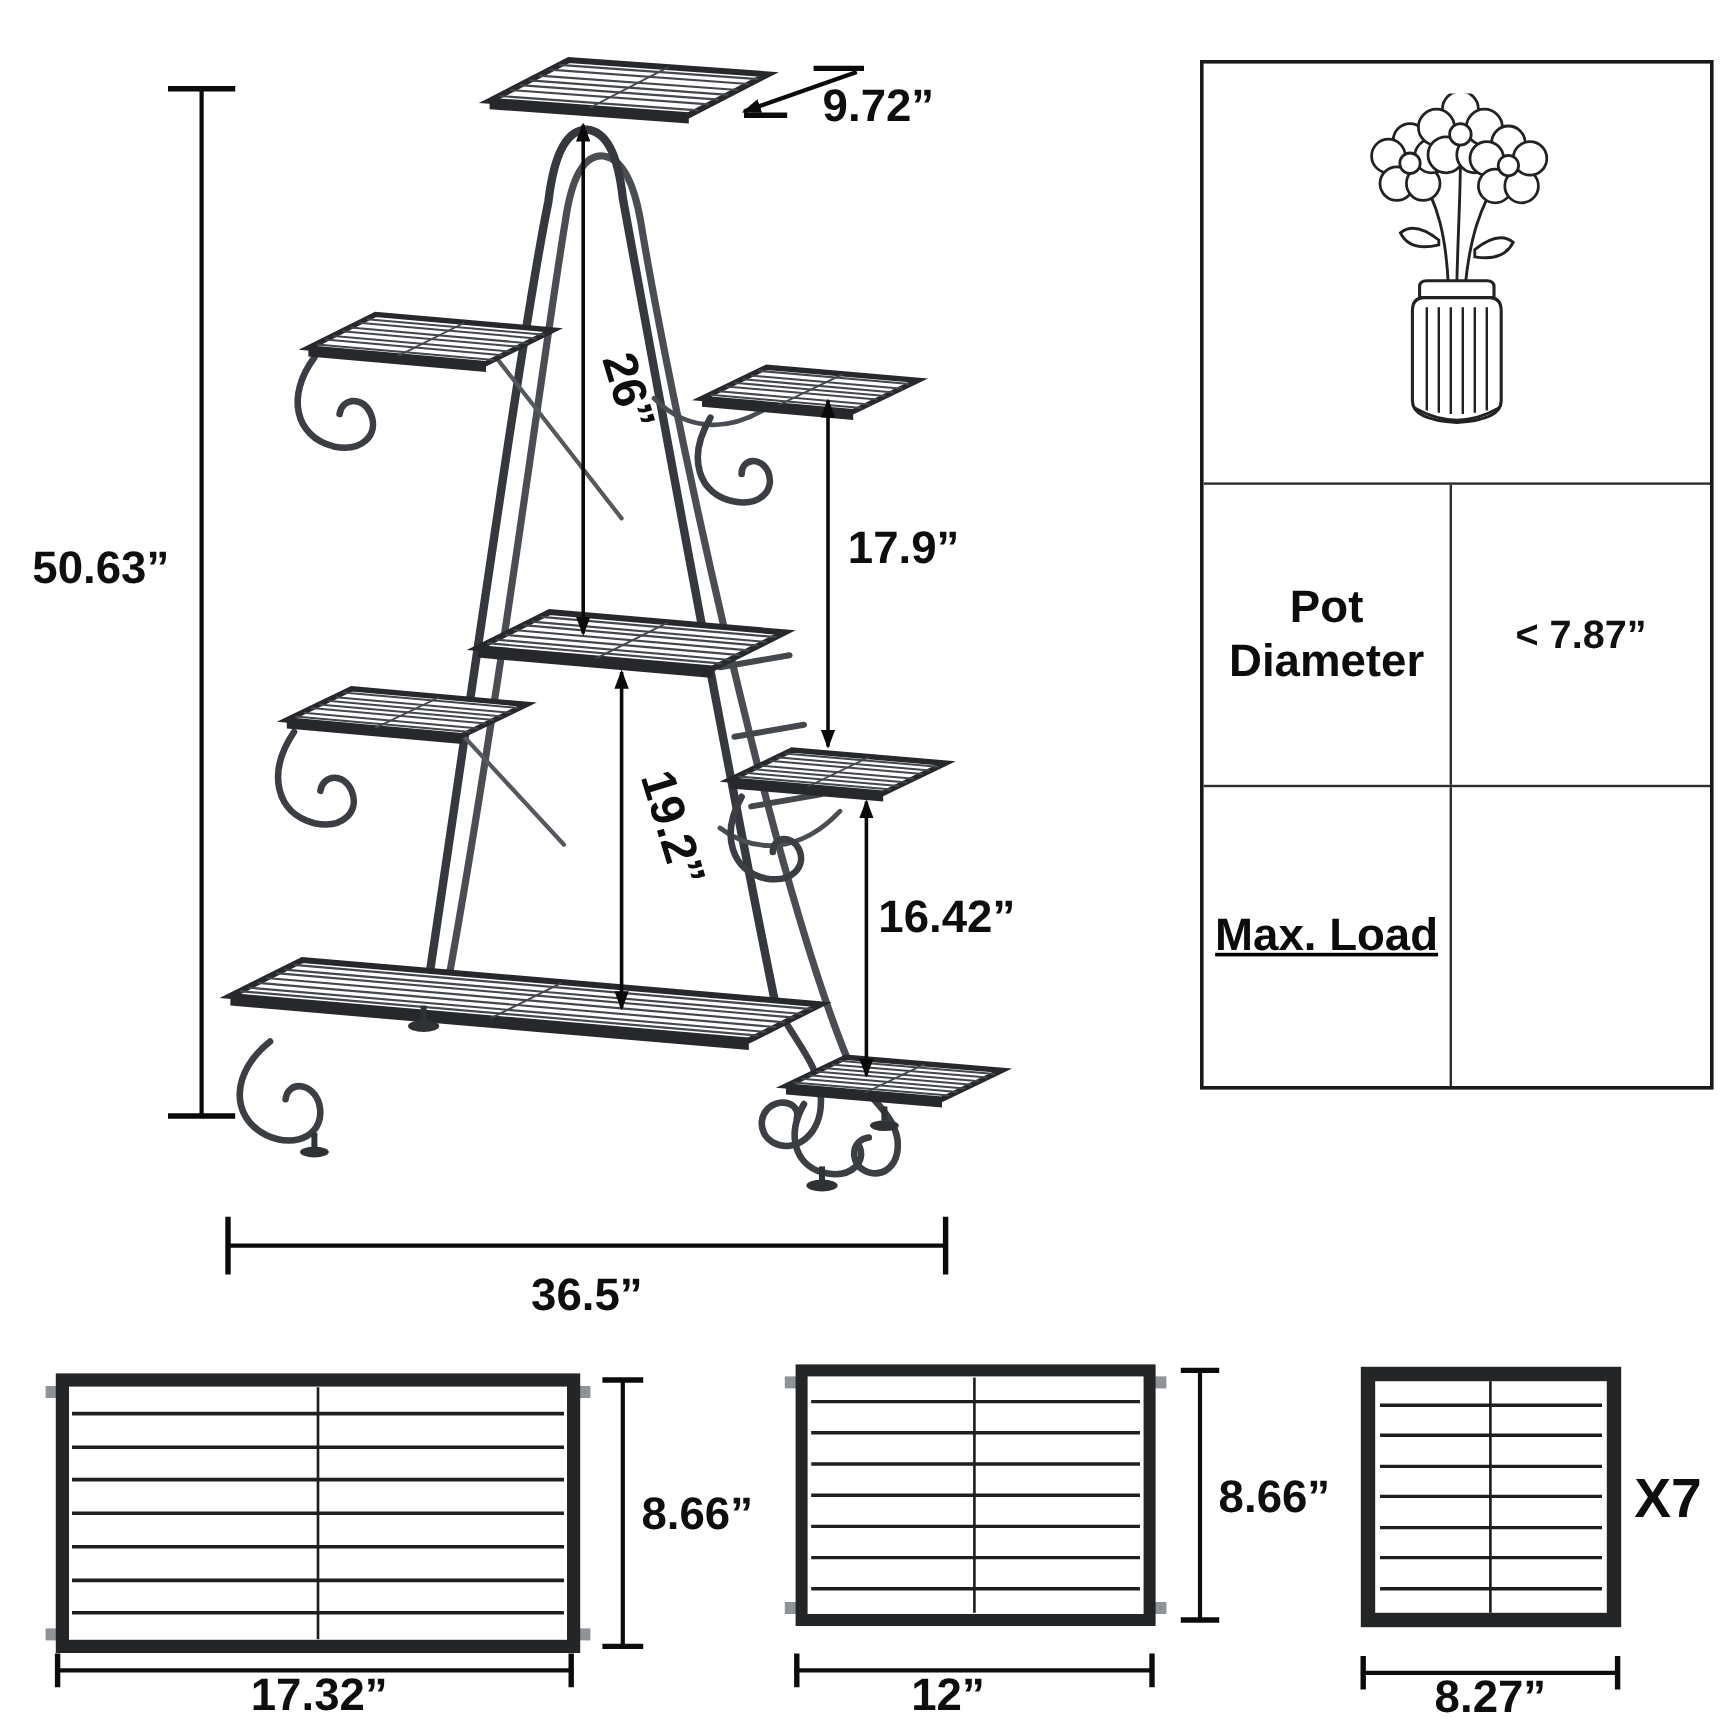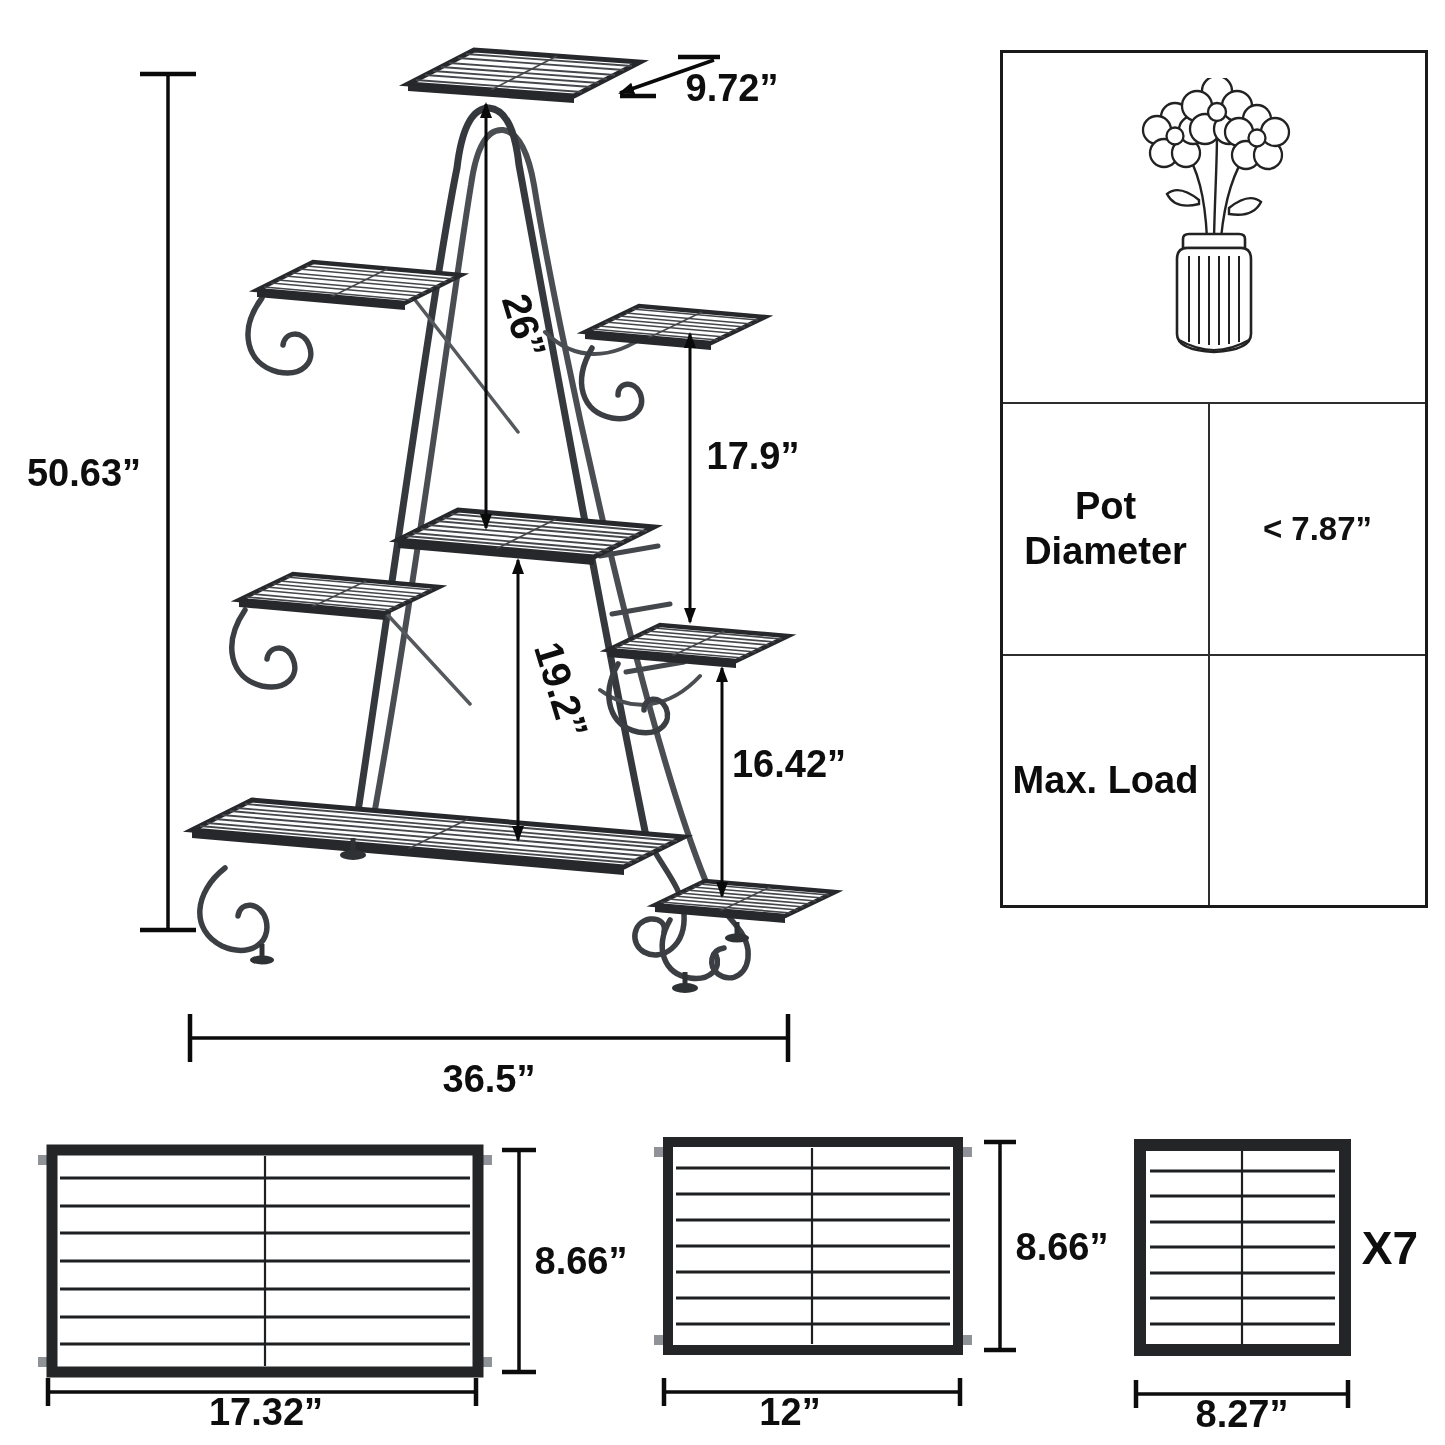--- a/index.html
+++ b/index.html
@@ -11,21 +11,21 @@
   #stand-svg{left:0;top:0;}
   #shelf-views-svg{left:0;top:1100px;}
   .dim-text{font-family:"Liberation Sans","DejaVu Sans",sans-serif;font-weight:bold;fill:#0e0e0e;}
   
   .spec-table{
     position:absolute;left:1000px;top:50px;width:428px;height:858px;
     border:3px solid #1a1a1a;background:#ffffff;display:flex;flex-direction:column;box-sizing:border-box;
   }
   .spec-row-vase{height:349px;border-bottom:2px solid #2e2e2e;display:flex;align-items:center;justify-content:center;}
   .spec-row{flex:1;display:flex;border-bottom:2px solid #2e2e2e;}
-  .spec-row:last-child{border-bottom:none;}
+  .spec-row:last-child{border-bottom:none;text-decoration:underline;}
   .spec-cell{display:flex;align-items:center;justify-content:center;text-align:center;box-sizing:border-box;}
   .spec-label{width:207px;border-right:2px solid #2e2e2e;font-weight:bold;font-size:38px;line-height:1.18;color:#0c0c0c;padding:0 6px;}
   .spec-value{flex:1;font-weight:bold;font-size:33px;color:#111;border-radius:16px;}
 </style>
 </head>
 <body>
 
 <div class="canvas">
 
   <svg id="stand-svg" width="900" height="1110" viewBox="0 0 900 1110">

